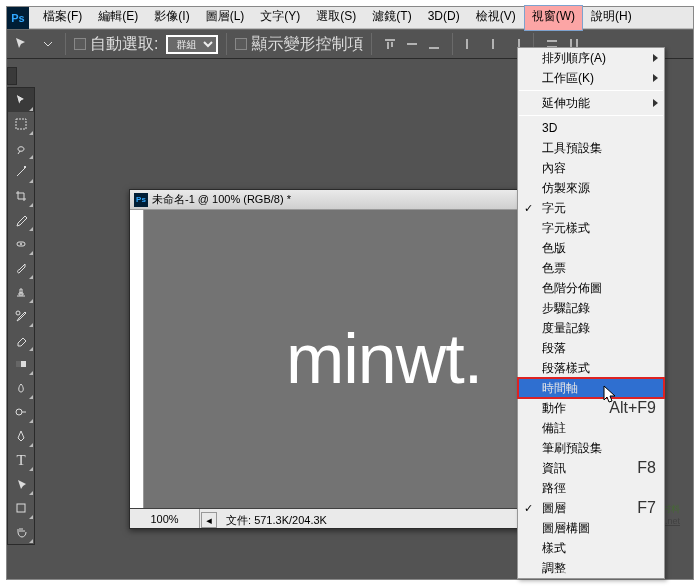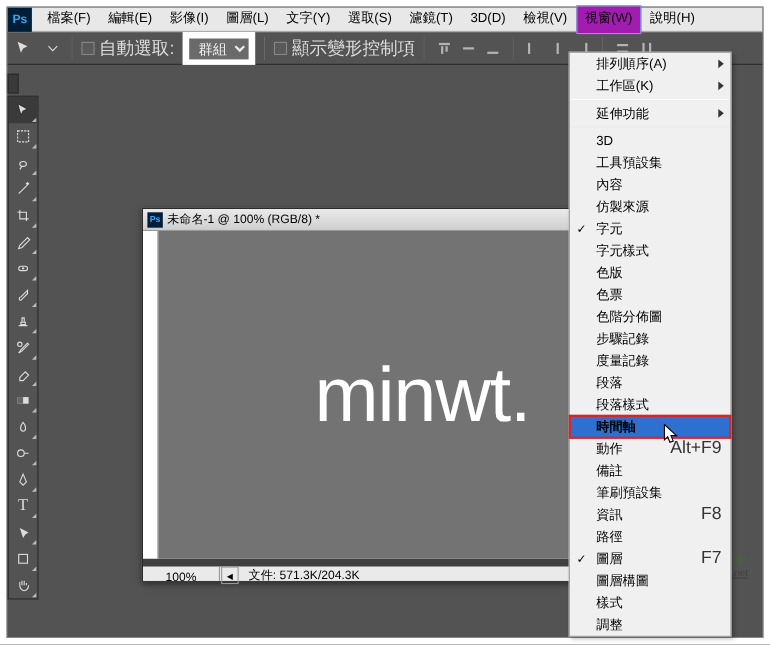--- a/index.html
+++ b/index.html
@@ -1,54 +1,54 @@
 <!DOCTYPE html>
 <html><head>
 <meta charset="utf-8">
 <style>
 * { margin: 0; padding: 0; box-sizing: border-box; font-family: "Microsoft JhengHei", "PingFang TC", sans-serif; }
 body { width: 700px; height: 586px; background: #fff; overflow: hidden; position: relative; }
 .frame { position: absolute; top: 6px; left: 6px; right: 6px; bottom: 6px; border: 1px solid #888; background: #535353; }
 .menubar { background: #e8e8e8; height: 22px; display: flex; align-items: center; font-size: 12px; border-bottom: 1px solid #bbb; }
 .ps-logo { width: 22px; height: 22px; background: #001e36; color: #31a8ff; display: flex; align-items: center; justify-content: center; font-weight: bold; font-size: 11px; margin-right: 6px; }
 .menubar-item { padding: 0 8px; height: 26px; line-height: 22px; cursor: default; }
-.menubar-item.active { background: #a21caf; border: 1px solid #7da2ce; line-height: 20px; padding: 0 7px; }
+.menubar-item.active { background: #fca5a5; border: 1px solid #7da2ce; line-height: 20px; padding: 0 7px; }
 .optbar { background: #535353; height: 30px; display: flex; align-items: center; padding: 0 6px; gap: 8px; border-bottom: 1px solid #2a2a2a; border-top: 1px solid #6a6a6a; }
 .optbar .ico { width: 18px; height: 18px; display: flex; align-items: center; justify-content: center; }
 .optbar-label { color: #ddd; font-size: 16px; display: flex; align-items: center; gap: 4px; }
-.optbar select { background: #6a6a6a; color: #eee; border: 6px solid #ffffff; font-size: 13px; padding: 1px 4px; text-align: center; }
+.optbar select { background: #6a6a6a; color: #eee; border: 2px solid #ffffff; font-size: 10px; padding: 1px 4px; text-align: center; }
 .checkbox { width: 12px; height: 12px; border: 1px solid #888; background: #5a5a5a; display: inline-block; }
 .sep { width: 1px; height: 22px; background: #3a3a3a; border-right: 1px solid #6a6a6a; }
 .icon-group { display: flex; gap: 2px; }
 .icon-btn { width: 20px; height: 20px; border: 1px solid transparent; display: flex; align-items: center; justify-content: center; }
 .icon-btn svg { opacity: .8; }
 .workspace { position: absolute; top: 52px; left: 0; right: 0; bottom: 0; background: #535353; }
 .tool-tab { position: absolute; left: 0; top: 8px; width: 10px; height: 18px; background: #3a3a3a; border: 1px solid #2a2a2a; }
 .toolbox { position: absolute; left: 0; top: 28px; width: 28px; background: #535353; border: 1px solid #2a2a2a; }
 .tool { width: 26px; height: 24px; display: flex; align-items: center; justify-content: center; color: #ddd; position: relative; }
 .tool.selected { background: #3a3a3a; }
 .tool .corner { position: absolute; right: 1px; bottom: 1px; width: 0; height: 0; border-right: 4px solid #bbb; border-top: 4px solid transparent; }
 .doc-window { position: absolute; left: 122px; top: 130px; width: 510px; height: 340px; background: #e0e0e0; border: 1px solid #2a2a2a; box-shadow: 0 2px 6px rgba(0,0,0,.5); }
 .doc-title { height: 20px; background: linear-gradient(#eaeaea,#cfcfcf); display: flex; align-items: center; font-size: 11px; padding: 0 4px; gap: 4px; border-bottom: 1px solid #999; }
 .doc-title .ps-mini { width: 14px; height: 14px; background: #001e36; color: #31a8ff; font-size: 8px; display: flex; align-items: center; justify-content: center; font-weight: bold; }
 .canvas { position: absolute; top: 20px; left: 14px; right: 14px; bottom: 20px; background: #737373; display: flex; align-items: center; justify-content: center; overflow: hidden; }
 .canvas-text { color: #fff; font-size: 70px; font-weight: 300; font-family: Arial, sans-serif; letter-spacing: -1px; }
 .rulerV { position: absolute; top: 20px; left: 0; width: 14px; bottom: 20px; background: #fff; border-right: 1px solid #999; }
 .rulerH { position: absolute; top: 20px; right: 0; width: 14px; bottom: 20px; background: #fff; border-left: 1px solid #999; }
-.statusbar { position: absolute; bottom: 0; left: 0; right: 0; height: 20px; background: #eaeaea; border-top: 7px solid #404040; display: flex; align-items: flex-start; font-size: 11px; }
+.statusbar { position: absolute; bottom: 0; left: 0; right: 0; height: 20px; background: #eaeaea; border-top: 1px solid #404040; display: flex; align-items: flex-end; font-size: 11px; }
 .statusbar .zoom { width: 70px; text-align: center; border-right: 1px solid #999; height: 100%; line-height: 20px; }
 .statusbar .docinfo { padding: 0 8px; flex: 1; }
 .statusbar .sbtn { width: 16px; height: 16px; border: 1px solid #999; margin: 0 1px; display: flex; align-items: center; justify-content: center; }
 .dropdown { position: absolute; top: 40px; right: 28px; width: 148px; background: #f0f0f0; border: 1px solid #979797; box-shadow: 2px 2px 4px rgba(0,0,0,.3); font-size: 12px; z-index: 100; }
 .dd-item { height: 20px; display: flex; align-items: center; padding: 0 22px 0 24px; position: relative; cursor: default; }
 .dd-item .arrow { position: absolute; right: 6px; width: 0; height: 0; border-left: 5px solid #333; border-top: 4px solid transparent; border-bottom: 4px solid transparent; }
 .dd-item .check { position: absolute; left: 6px; font-size: 11px; }
 .dd-item .shortcut { position: absolute; right: 8px; color: #333; font-size: 16px; }
 .dd-sep { height: 1px; background: #c0c0c0; margin: 2px 1px; border-bottom: 1px solid #fff; }
-.dd-item.hl { background: #2f6fd0; color: #000000; outline: 2px solid #d22; outline-offset: -1px; font-weight: bold; }
+.dd-item.hl { background: #2f6fd0; color: #e5e5e5; outline: 2px solid #d22; outline-offset: -1px; }
 .watermark { position: absolute; right: 20px; bottom: 60px; opacity: .55; font-size: 11px; pointer-events: none; }
 .watermark .s1 { color: #7a7a1a; font-weight: bold; }
 .watermark .s2 { color: #3a7a1a; font-size: 9px; }
 .watermark .s3 { color: #333; font-size: 9px; text-decoration: underline; }
 .cursor { position: absolute; width: 14px; height: 20px; pointer-events: none; z-index: 200; }
 </style>
 </head>
 <body>
 
 <div class="frame">

